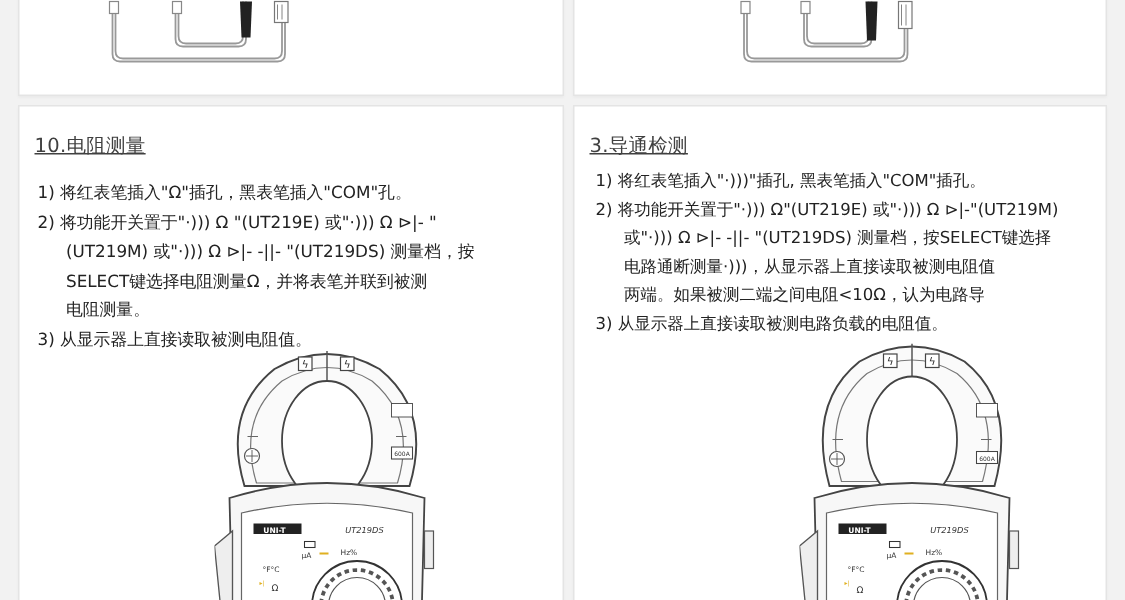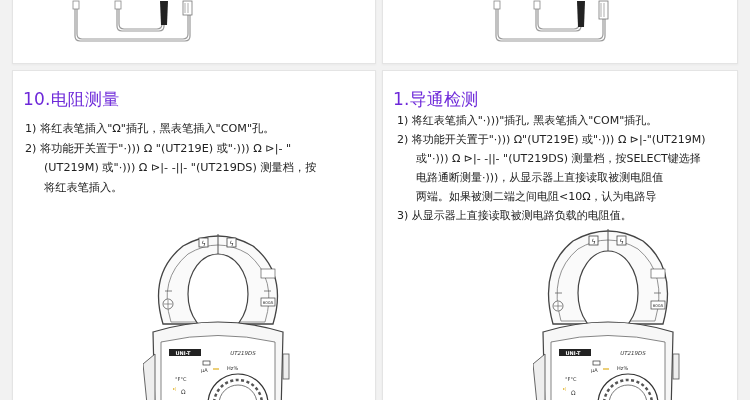--- a/index.html
+++ b/index.html
@@ -15,21 +15,21 @@
     box-shadow: 0 1px 2px rgba(0,0,0,0.04);
     overflow: hidden;
   }
   #top-left   { left: 12px;  top: -10px; width: 362px; height: 72px; }
   #top-right  { left: 382px; top: -10px; width: 354px; height: 72px; }
   #bot-left   { left: 12px;  top: 70px;  width: 362px; height: 340px; }
   #bot-right  { left: 382px; top: 70px;  width: 354px; height: 340px; }
 
   .title {
     position: absolute; left: 10px; top: 17px;
-    font-size: 17px; color: #6d28d9; letter-spacing: 0.2px;
+    font-size: 13px; color: #404040; letter-spacing: 0.2px; text-decoration: underline;
   }
   .steps { position: absolute; left: 12px; top: 48px; font-size: 11.2px; line-height: 19.5px; color: #222; }
   #bot-right .steps { top: 40px; font-size: 11px; line-height: 19px; left: 14px; }
   .step { white-space: nowrap; }
   .step.indent { padding-left: 19px; }
 
   .leads { position: absolute; left: 0; top: 0; }
   .meter { position: absolute; }
   #bot-left .meter  { left: 130px; top: 163px; }
   #bot-right .meter { left: 150px; top: 158px; }
@@ -70,21 +70,23 @@
     <line x1="221" y1="12" x2="221" y2="26" stroke="#777" stroke-width="0.6"></line>
   </svg>
 </div>
 
 <div class="panel" id="bot-left">
   <div class="title">10.电阻测量</div>
   <div class="steps">
     <div class="step">1) 将红表笔插入"Ω"插孔，黑表笔插入"COM"孔。</div>
     <div class="step">2) 将功能开关置于"·))) Ω "(UT219E) 或"·))) Ω ⊳|- "</div>
     <div class="step indent">(UT219M) 或"·))) Ω ⊳|- -||- "(UT219DS) 测量档，按</div>
-    <div class="step indent">将红表笔插入。</div>
+    <div class="step indent">SELECT键选择电阻测量Ω，并将表笔并联到被测</div>
+    <div class="step indent">电阻测量。</div>
+    <div class="step">3) 从显示器上直接读取被测电阻值。</div>
   </div>
   <svg class="meter" width="150" height="180" viewBox="0 0 150 180">
 
     <path d="M20 90 Q5 40 40 12 Q75 -8 110 12 Q145 40 130 90 Z" fill="#fafafa" stroke="#444" stroke-width="1.3"></path>
     <path d="M28 88 Q15 45 45 20 Q75 2 105 20 Q135 45 122 88 Z" fill="none" stroke="#777" stroke-width="0.8"></path>
     <line x1="75" y1="0" x2="75" y2="22" stroke="#555" stroke-width="1"></line>
 
     <ellipse cx="75" cy="60" rx="30" ry="40" fill="#fff" stroke="#444" stroke-width="1.2"></ellipse>
 
     <rect x="56" y="4" width="9" height="9" fill="#fff" stroke="#444" stroke-width="0.8"></rect>
@@ -116,21 +118,21 @@
     <text x="38" y="160" font-size="6" fill="#333">Ω</text>
     <text x="32" y="172" font-size="5.5" fill="#333">V=</text>
 
     <circle cx="95" cy="170" r="30" fill="#fff" stroke="#333" stroke-width="1.2"></circle>
     <circle cx="95" cy="170" r="24" fill="none" stroke="#555" stroke-width="2.5" stroke-dasharray="3 2.5"></circle>
     <circle cx="95" cy="170" r="19" fill="#fff" stroke="#555" stroke-width="0.8"></circle>
   </svg>
 </div>
 
 <div class="panel" id="bot-right">
-  <div class="title">1.导通检测</div>
+  <div class="title">3.导通检测</div>
   <div class="steps">
     <div class="step">1) 将红表笔插入"·)))"插孔, 黑表笔插入"COM"插孔。</div>
     <div class="step">2) 将功能开关置于"·))) Ω"(UT219E) 或"·))) Ω ⊳|-"(UT219M)</div>
     <div class="step indent">或"·))) Ω ⊳|- -||- "(UT219DS) 测量档，按SELECT键选择</div>
     <div class="step indent">电路通断测量·)))，从显示器上直接读取被测电阻值</div>
     <div class="step indent">两端。如果被测二端之间电阻&lt;10Ω，认为电路导</div>
     <div class="step">3) 从显示器上直接读取被测电路负载的电阻值。</div>
   </div>
   <svg class="meter" width="150" height="185" viewBox="0 0 150 185">
     <path d="M20 95 Q5 40 40 12 Q75 -8 110 12 Q145 40 130 95 Z" fill="#fafafa" stroke="#444" stroke-width="1.3"></path>

